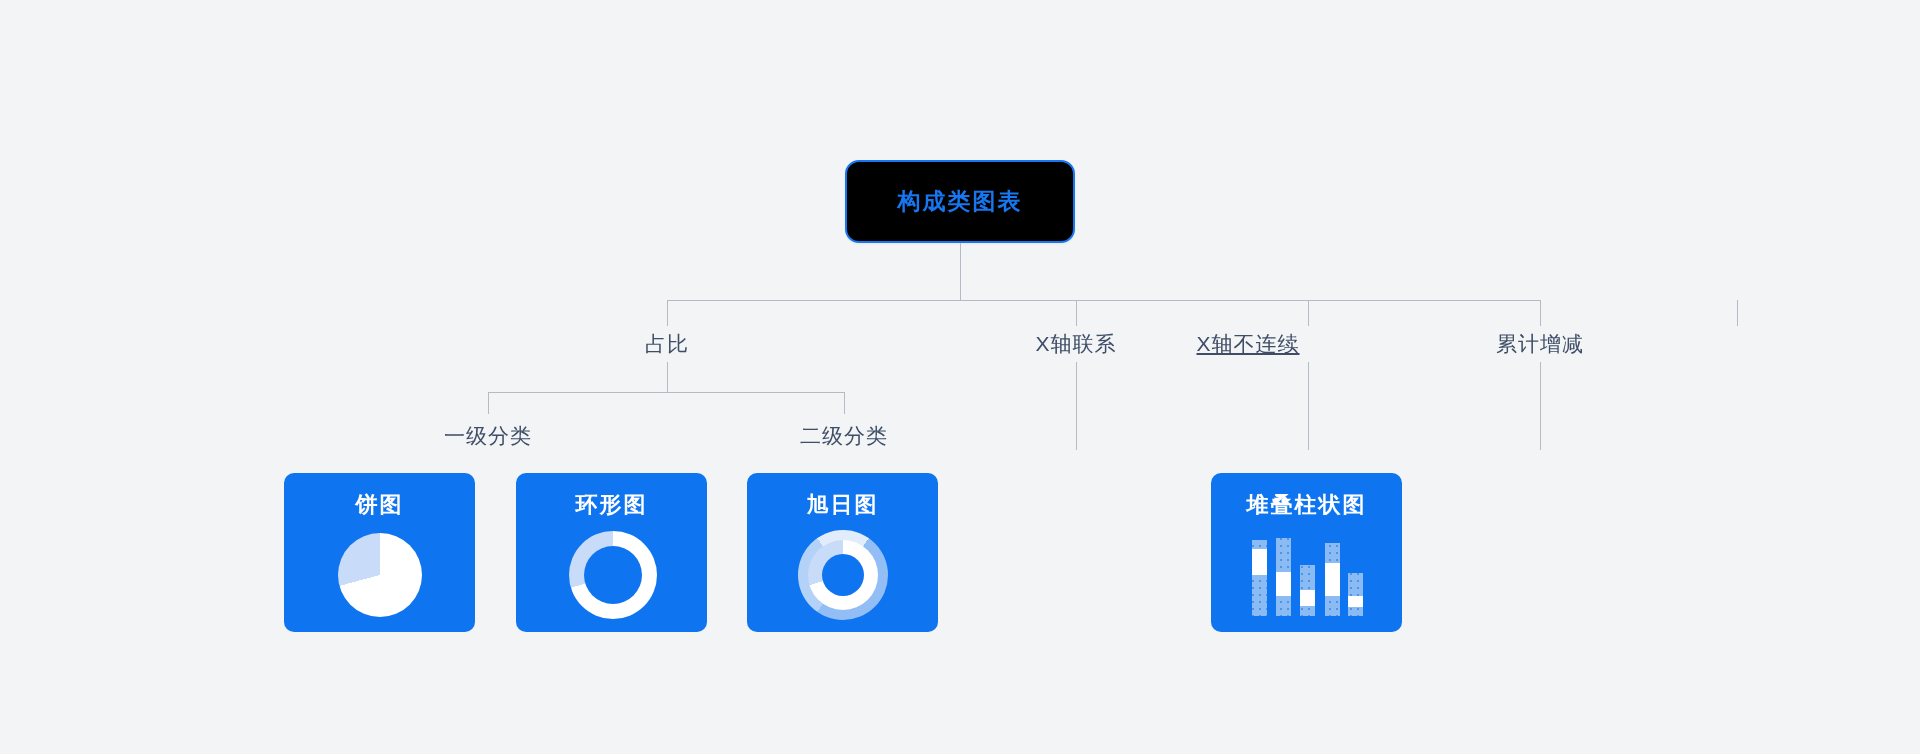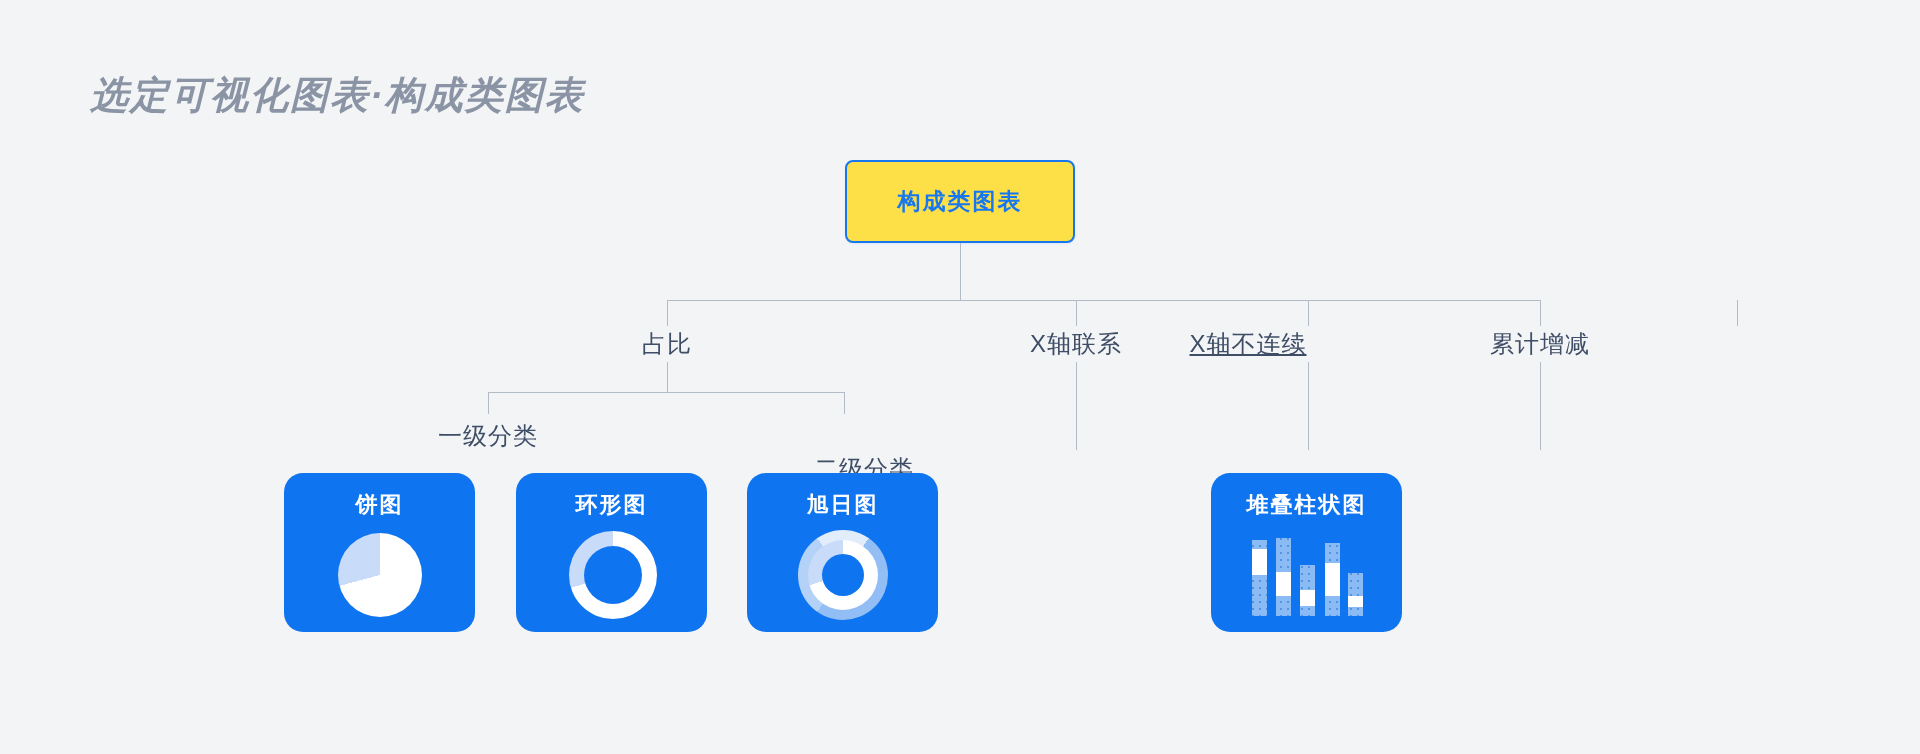--- a/index.html
+++ b/index.html
@@ -21,40 +21,40 @@
   .stage{position:absolute;inset:0;width:1920px;height:754px;}
 
   .page-title{
     position:absolute;left:90px;top:70px;
     font-size:38px;font-weight:700;font-style:italic;
     color:var(--title);letter-spacing:2px;white-space:nowrap;
   }
 
   .root-node{
     position:absolute;left:845px;top:160px;width:230px;height:83px;
-    background:#fde047;border:2px solid #1677F0;border-radius:8px;
+    background:#000000;border:2px solid #1677F0;border-radius:14px;
     display:flex;align-items:center;justify-content:center;
     box-shadow:0 1px 2px rgba(30,100,200,.08);
   }
   .root-node span{
     color:#1677F0;font-size:23px;font-weight:700;letter-spacing:2px;
   }
 
   .vline{position:absolute;width:1px;background:var(--line);}
   .hline{position:absolute;height:1px;background:var(--line);}
 
   .tree-label{
     position:absolute;transform:translateX(-50%);
-    color:var(--label);font-size:24px;font-weight:500;
+    color:var(--label);font-size:21px;font-weight:500;
     letter-spacing:1px;white-space:nowrap;line-height:28px;
   }
 
   .card{
     position:absolute;top:473px;width:191px;height:159px;
-    background:var(--blue);border-radius:19px;
+    background:var(--blue);border-radius:10px;
   }
   .card-label{
     position:absolute;top:17px;left:0;width:100%;text-align:center;
     color:#fff;font-size:22px;font-weight:700;letter-spacing:2px;
   }
   .icon-abs{position:absolute;}
 
   
   .pie{
     width:84px;height:84px;border-radius:50%;
@@ -92,21 +92,20 @@
     </pattern>
     <pattern id="dotsMid" width="7" height="7" patternUnits="userSpaceOnUse">
       <rect width="7" height="7" fill="#79ACF1"></rect>
       <circle cx="2" cy="2" r="1" fill="#3B7FD9"></circle>
     </pattern>
   </defs>
 </svg>
 
 <div class="stage">
 
-  <h1 class="page-title">选定可视化图表·构成类图表</h1>
 
   <div class="root-node">
     <span>构成类图表</span>
   </div>
 
   <div class="vline" style="left:960px;top:243px;height:57px;"></div>
   <div class="hline" style="left:667px;top:300px;width:874px;"></div>
   <div class="vline" style="left:667px;top:300px;height:26px;"></div>
   <div class="vline" style="left:1076px;top:300px;height:26px;"></div>
   <div class="vline" style="left:1308px;top:300px;height:26px;"></div>
@@ -118,21 +117,21 @@
   <div class="vline" style="left:1076px;top:362px;height:88px;"></div>
   <div class="vline" style="left:1308px;top:362px;height:88px;"></div>
   <div class="vline" style="left:1540px;top:362px;height:88px;"></div>
   <div class="vline" style="left:1737px;top:300px;height:26px;"></div>
 
   <div class="tree-label" style="left:667px;top:330px;">占比</div>
   <div class="tree-label" style="left:1076px;top:330px;">X轴联系</div>
   <div class="tree-label" style="left:1248px;top:330px;text-decoration:underline;">X轴不连续</div>
   <div class="tree-label" style="left:1540px;top:330px;text-align:right;">累计增减</div>
   <div class="tree-label" style="left:488px;top:422px;">一级分类</div>
-  <div class="tree-label" style="left:864px;top:422px;margin-top:33px;">二级分类</div>
+  <div class="tree-label" style="left:844px;top:422px;">二级分类</div>
 
   <div class="card" style="left:284px;">
     <div class="card-label">饼图</div>
     <div class="icon-abs pie" style="left:54px;top:60px;"></div>
   </div>
 
   <div class="card" style="left:516px;">
     <div class="card-label">环形图</div>
     <div class="icon-abs donut" style="left:53px;top:58px;">
       <div class="hole"></div>

